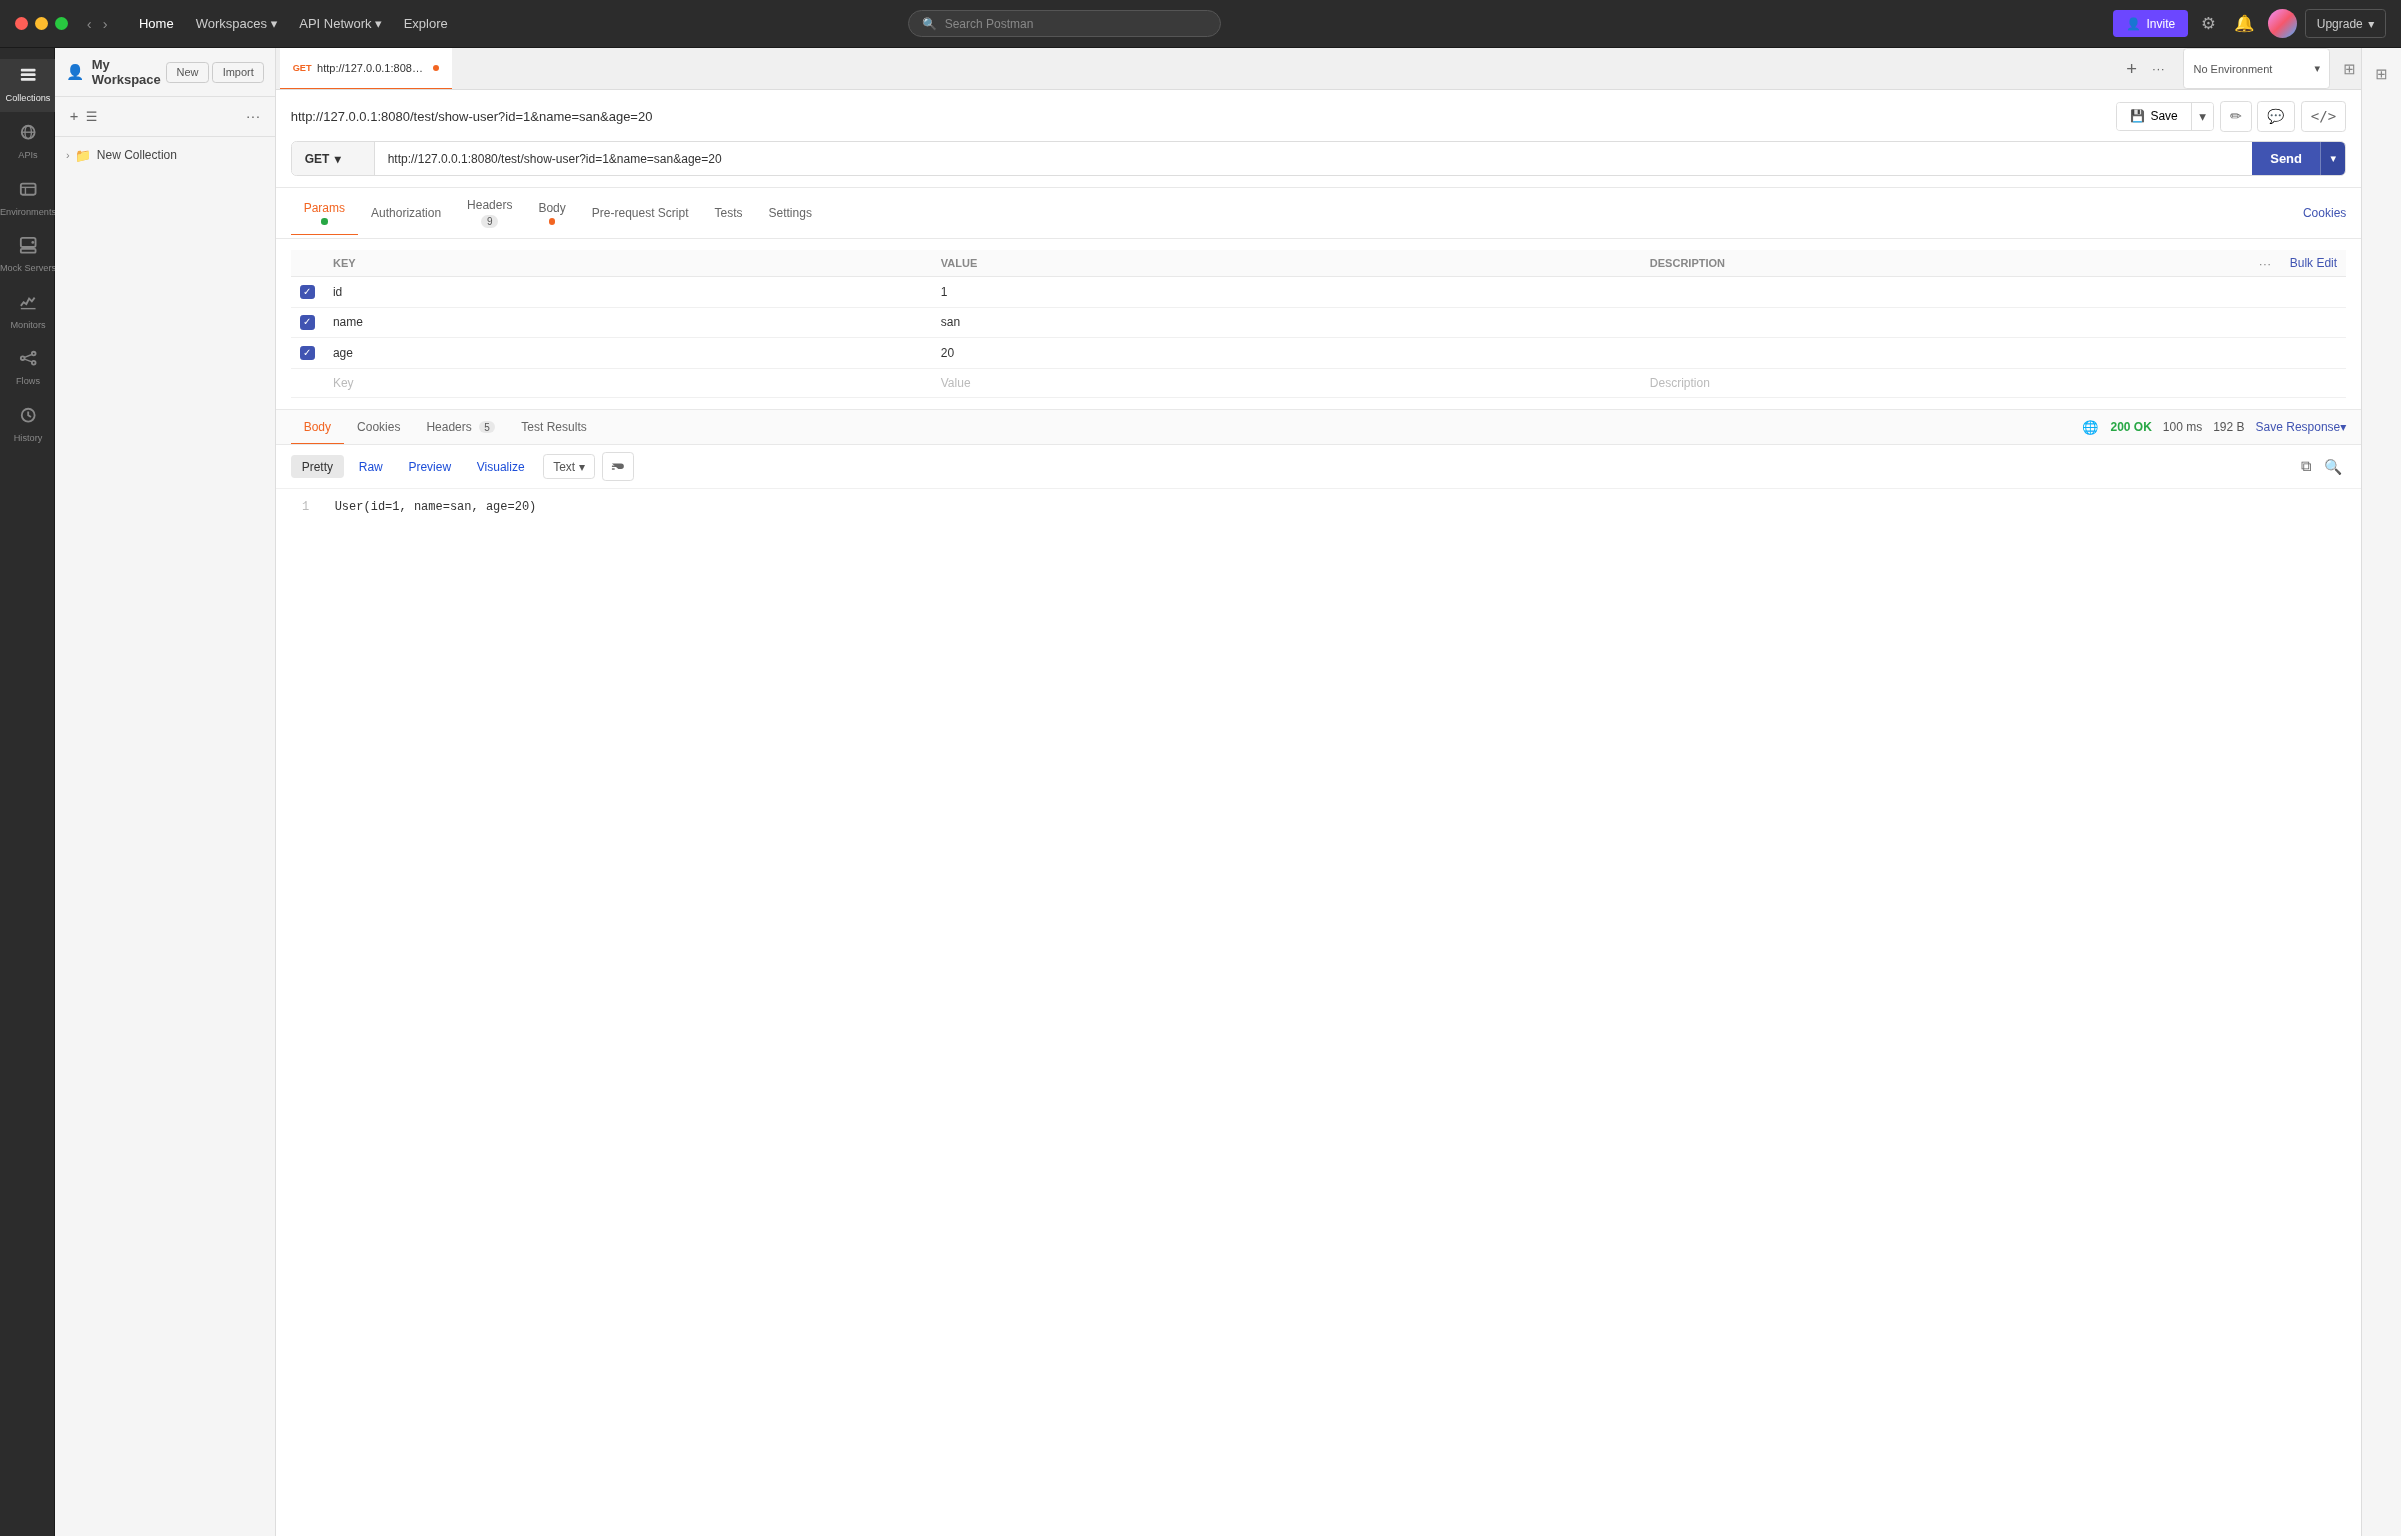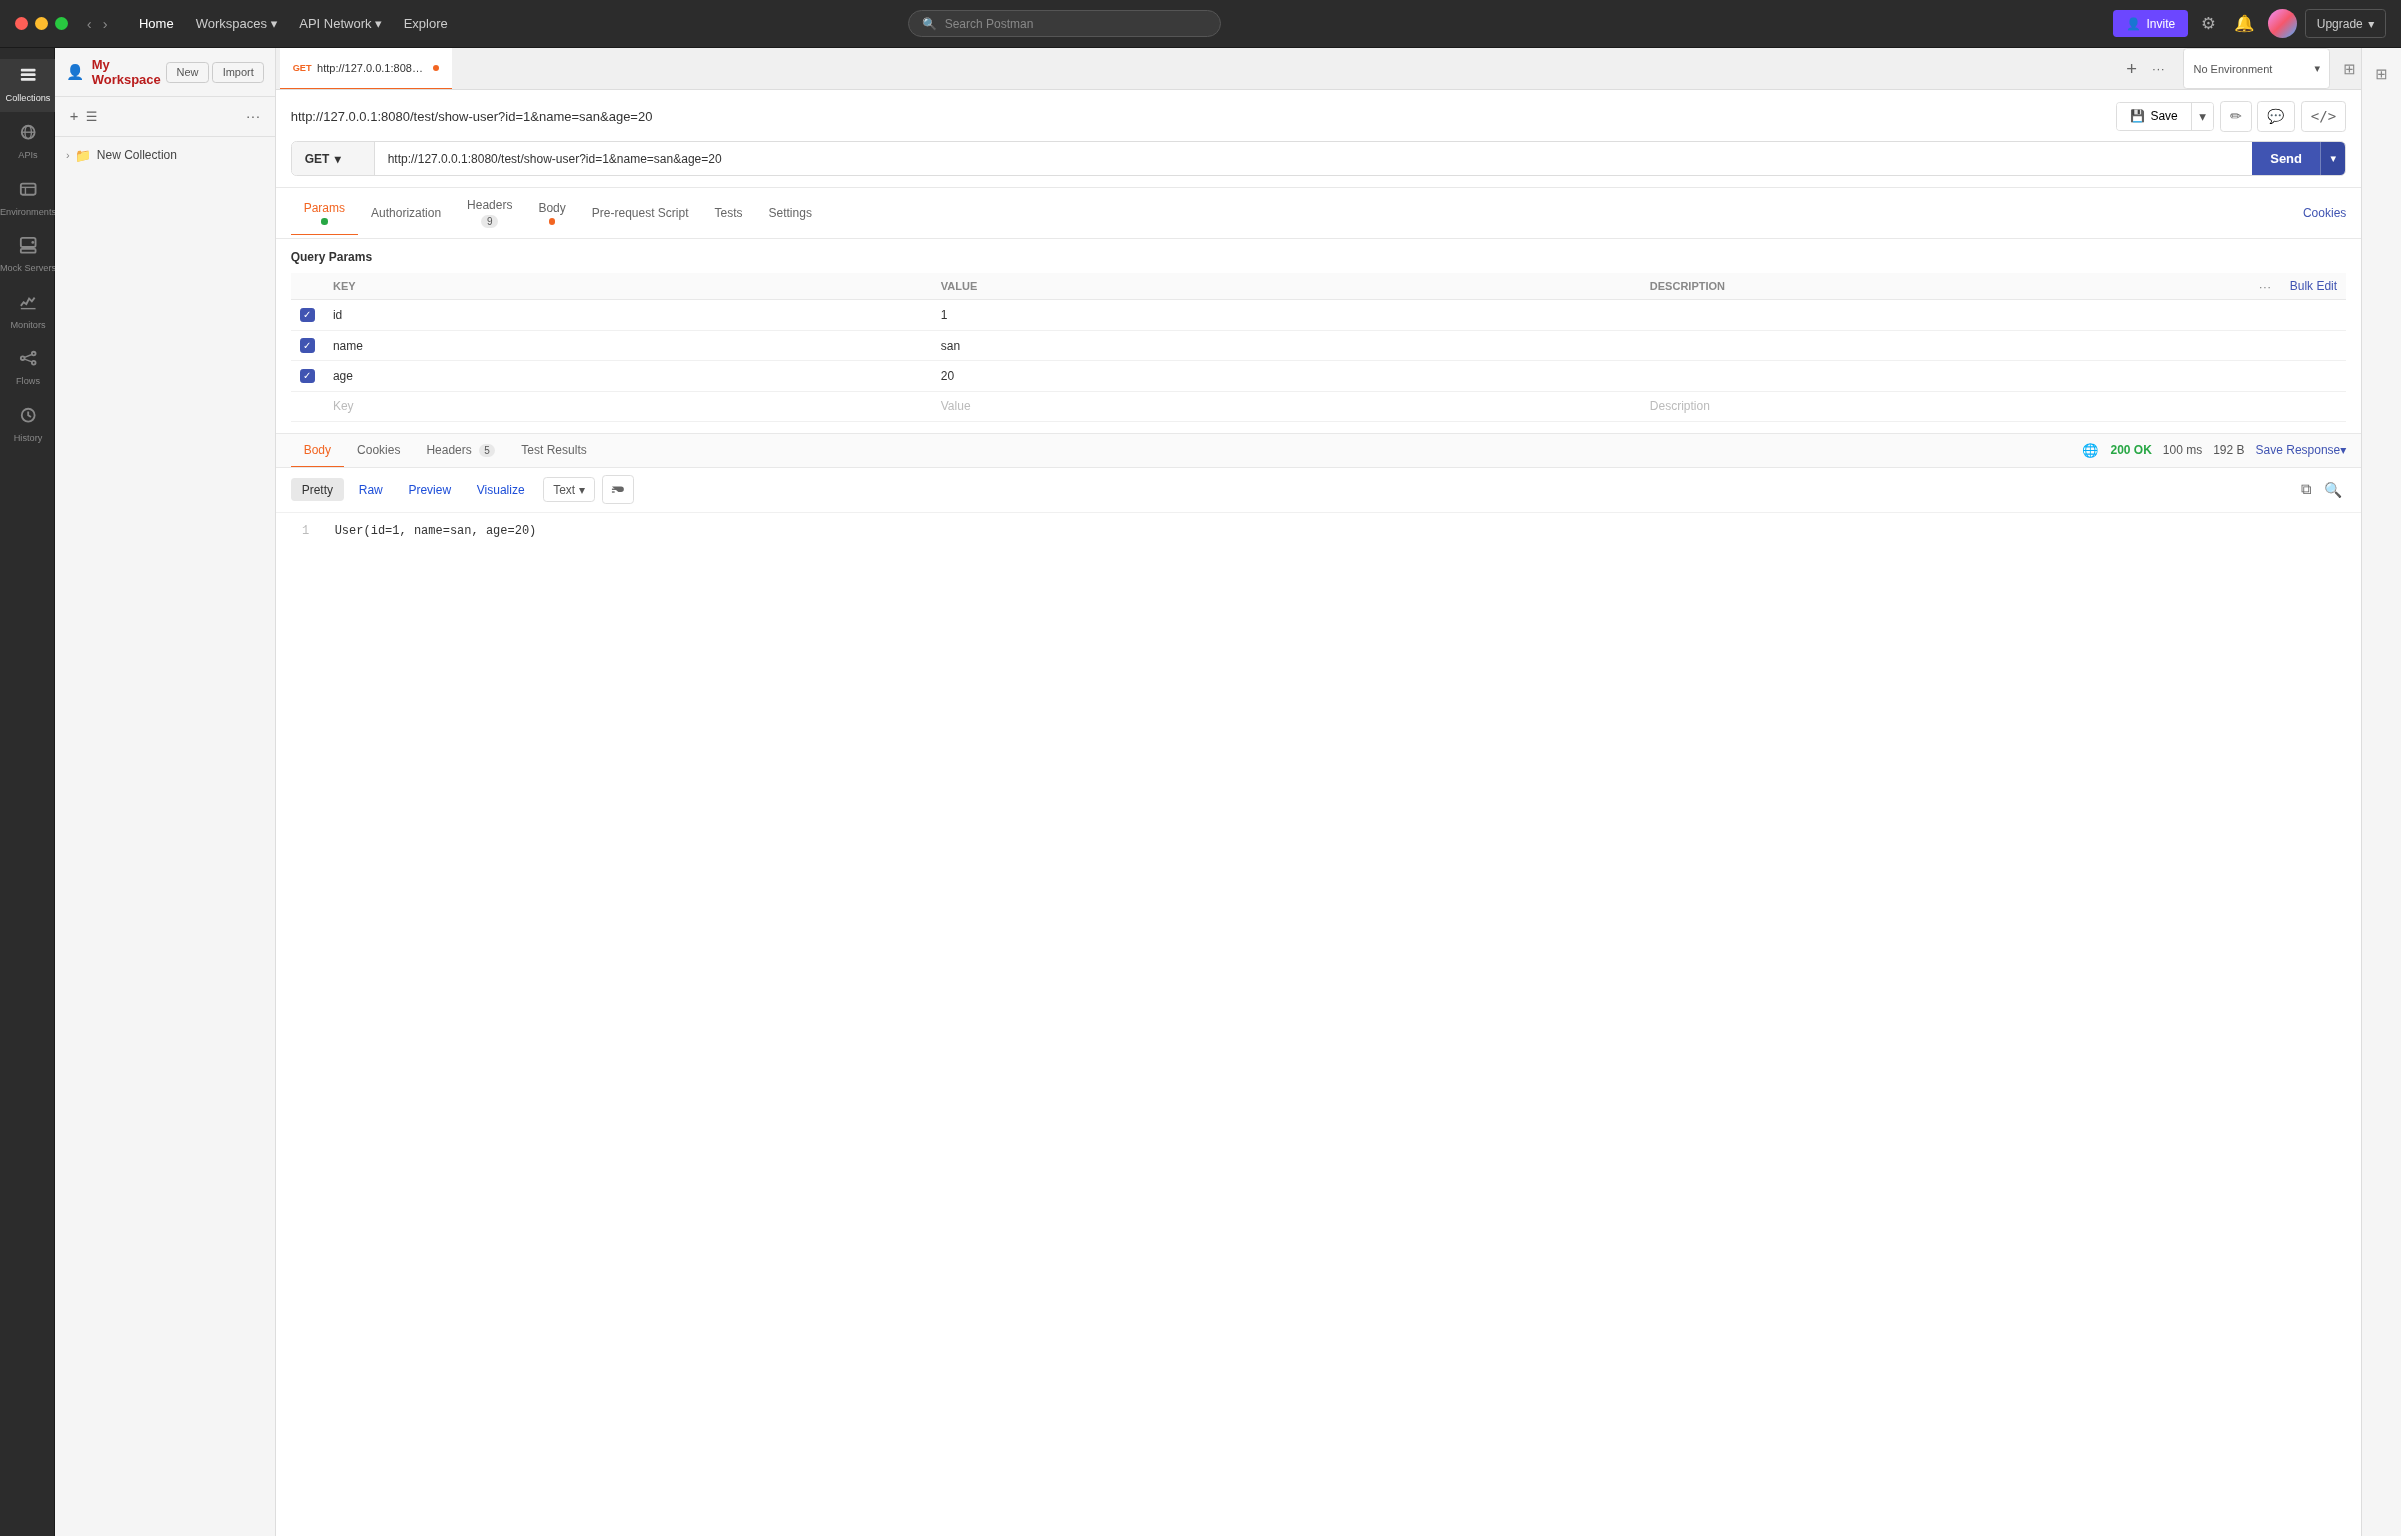--- a/index.html
+++ b/index.html
@@ -97,21 +97,21 @@
     .panel-header {
       display: flex;
       align-items: center;
       justify-content: space-between;
       padding: 9.2px 11px;
       background: #f5f5f5;
       border-bottom: 0.9px solid #e0e0e0;
     }
     .workspace-info { display: flex; align-items: center; gap: 7.4px; }
     .workspace-icon { color: #555; font-size: 14.7px; }
-    .workspace-name { font-weight: 600; font-size: 13px; color: #b91c1c; }
+    .workspace-name { font-weight: 600; font-size: 13px; color: #404040; }
     .panel-actions { display: flex; gap: 3.7px; }
     .panel-btn { background: none; border: 0.9px solid #ccc; border-radius: 3.7px; padding: 3.7px 9.2px; cursor: pointer; font-size: 11px; color: #555; }
     .panel-tool-btn { background: none; border: none; color: #666; cursor: pointer; font-size: 14.7px; padding: 3.7px; border-radius: 2.8px; }
     
     .collections-list { flex: 1; overflow-y: auto; padding: 3.7px 0; }
     .collection-item {
       display: flex;
       align-items: center;
       padding: 7.4px 11px;
       cursor: pointer;
@@ -615,21 +615,20 @@
       <div class="params-tab">
         <span>Tests</span>
       </div>
       <div class="params-tab">
         <span>Settings</span>
       </div>
       <span class="cookies-link">Cookies</span>
     </div>
 
     <div class="query-params-section">
-      <div class="query-params-title">Query Params</div>
       <table class="params-table">
         <thead>
           <tr>
             <th class="checkbox-col"></th>
             <th class="key-col">KEY</th>
             <th class="value-col">VALUE</th>
             <th class="desc-col">DESCRIPTION</th>
             <th class="actions-col">
               <button style="background:none;border:none;color:#888;cursor:pointer;font-size:13px;">···</button>
             </th>

